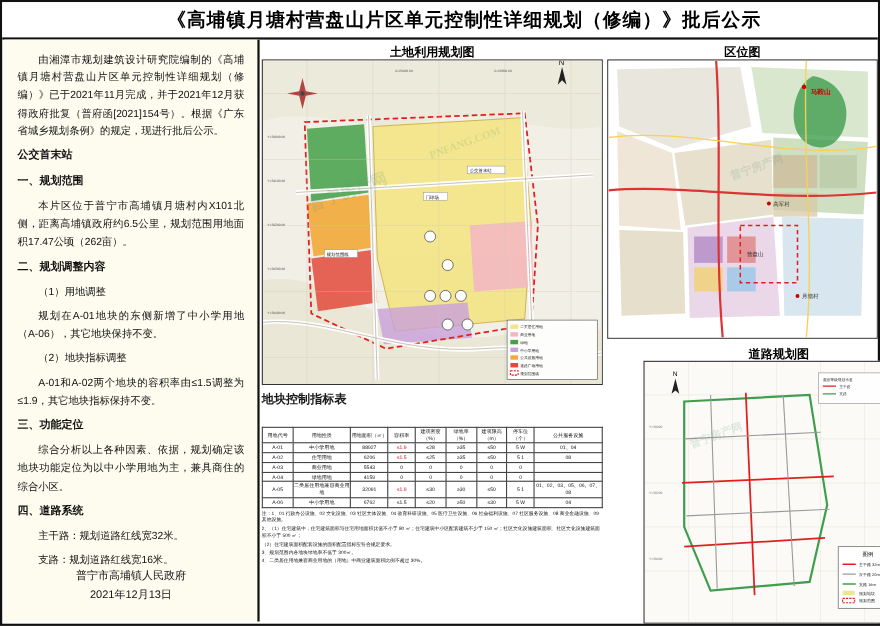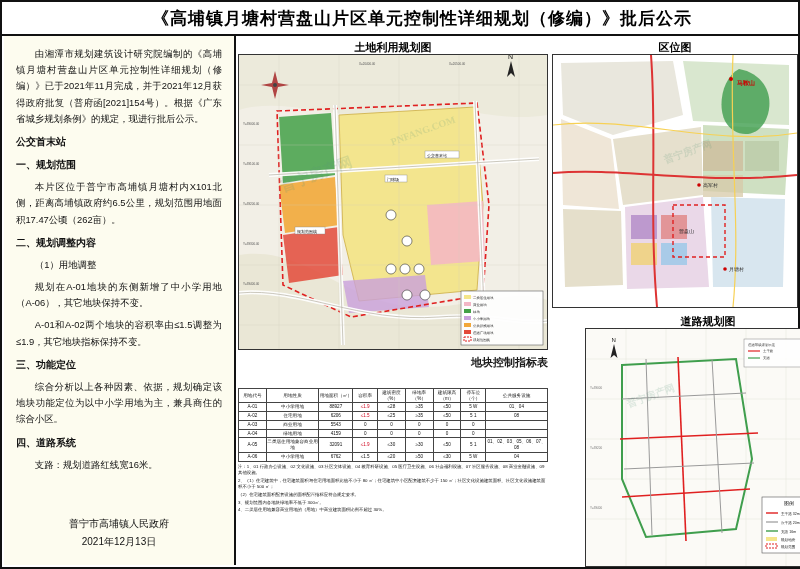--- a/index.html
+++ b/index.html
@@ -64,21 +64,21 @@
   }
   
   #land-use{left:236px;top:36px;width:310px;height:312px;}
   
   #location{left:550px;top:36px;width:246px;height:270px;}
   
   #road{left:550px;top:310px;width:246px;height:255px;margin-left:33px;}
   
   #index-table{left:236px;top:352px;width:310px;height:213px;}
   .tbl-title{
-    text-align:right;font-size:11px;font-weight:bold;
+    text-align:left;font-size:11px;font-weight:bold;
     font-family:"Liberation Serif","DejaVu Serif",serif;
     margin:1px 0 18px 0;
   }
   table.idx{
     width:100%;border-collapse:collapse;font-size:4.6px;
     table-layout:fixed;
   }
   table.idx th,table.idx td{
     border:0.5px solid #444;text-align:center;padding:1px 0;
     line-height:1.25;color:#111;
@@ -111,26 +111,28 @@
     <p class="intro">由湘潭市规划建筑设计研究院编制的《高埔镇月塘村营盘山片区单元控制性详细规划（修编）》已于2021年11月完成，并于2021年12月获得政府批复（普府函[2021]154号）。根据《广东省城乡规划条例》的规定，现进行批后公示。</p>
 
     <p class="sec-head">公交首末站</p>
 
     <p class="sec-head">一、规划范围</p>
     <p class="indent1">本片区位于普宁市高埔镇月塘村内X101北侧，距离高埔镇政府约6.5公里，规划范围用地面积17.47公顷（262亩）。</p>
 
     <p class="sec-head">二、规划调整内容</p>
     <p class="num-head indent2">（1）用地调整</p>
     <p class="indent1">规划在A-01地块的东侧新增了中小学用地（A-06），其它地块保持不变。</p>
+    <p class="num-head indent2">（2）地块指标调整</p>
     <p class="indent1">A-01和A-02两个地块的容积率由≤1.5调整为≤1.9，其它地块指标保持不变。</p>
 
     <p class="sec-head">三、功能定位</p>
     <p class="indent1">综合分析以上各种因素、依据，规划确定该地块功能定位为以中小学用地为主，兼具商住的综合小区。</p>
 
     <p class="sec-head">四、道路系统</p>
+    <p class="indent1">主干路：规划道路红线宽32米。</p>
     <p class="indent1">支路：规划道路红线宽16米。</p>
 
     <div class="sign">
       <div>普宁市高埔镇人民政府</div>
       <div>2021年12月13日</div>
     </div>
   </div>
 
   <div class="panel" id="land-use">
     <div class="panel-label">土地利用规划图</div>

